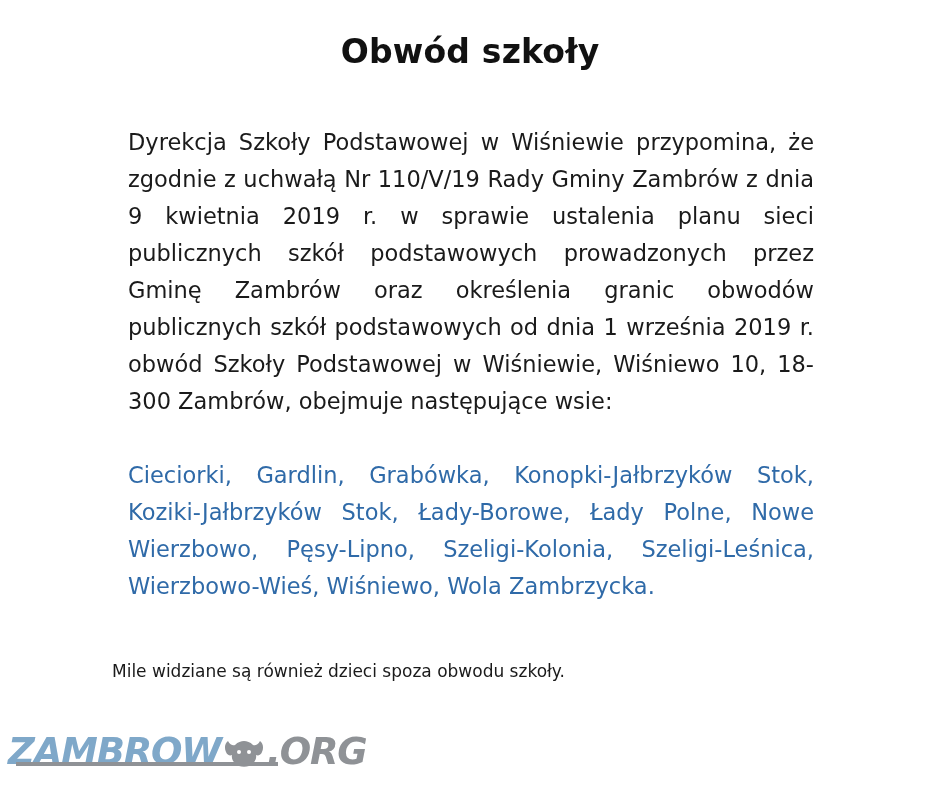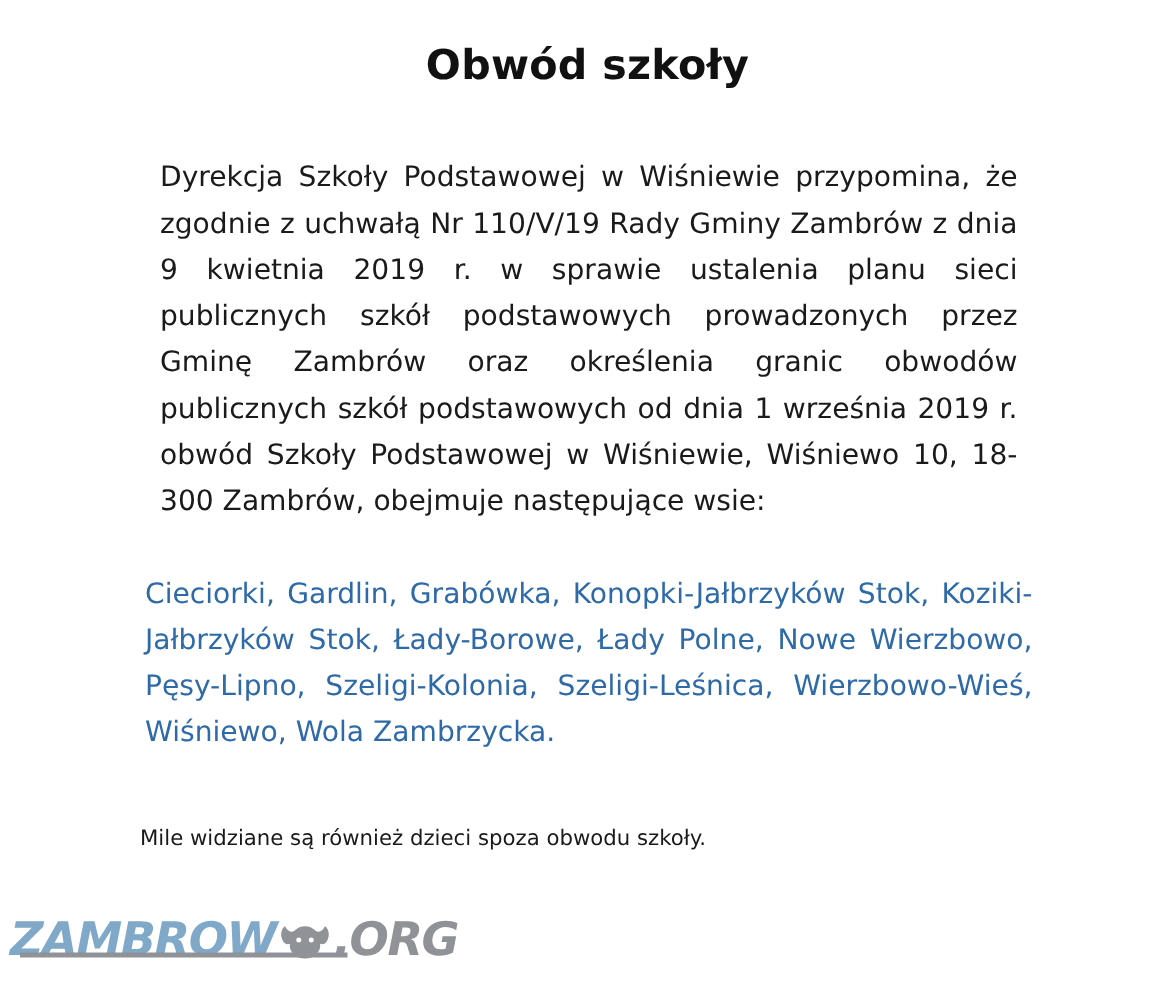--- a/index.html
+++ b/index.html
@@ -44,21 +44,21 @@
     color: #1a1a1a;
   }
   p.body-text.first {
     margin-top: 53px;
   }
   p.villages {
     font-size: 22.5px;
     line-height: 37px;
     text-align: justify;
     text-justify: inter-word;
-    margin: 4px;
+    margin: 16px;
     margin-top: 37px;
     color: #2f6aa8;
   }
   p.closing {
     font-size: 17px;
     line-height: 37px;
     text-align: left;
     margin: 0;
     margin-top: 48px;
     color: #1a1a1a;

